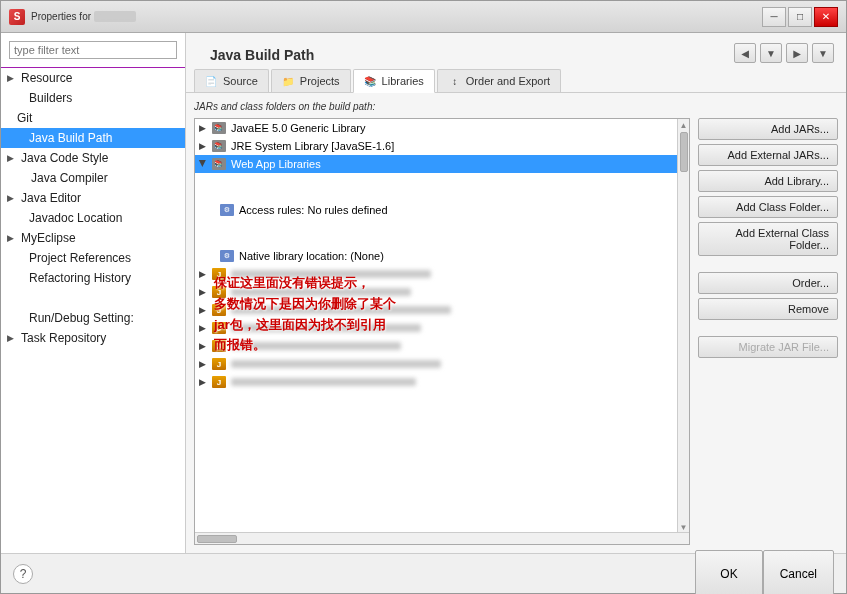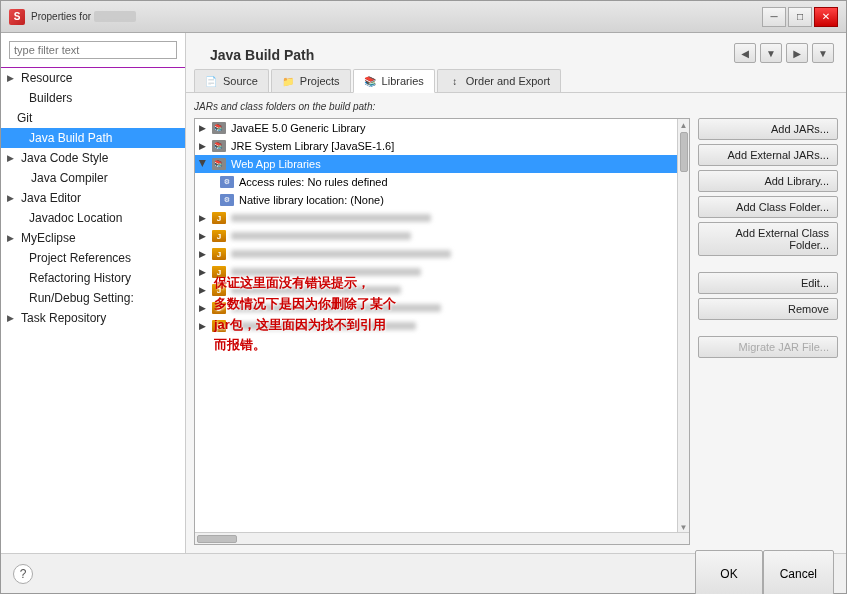--- a/index.html
+++ b/index.html
@@ -203,20 +203,21 @@
       font-size: 11px;
       cursor: pointer;
       white-space: nowrap;
     }
     .jar-item.selected {
       background: #3399ff;
       color: white;
     }
     .jar-sub {
       padding-left: 24px;
+      margin-top: 28px;
     }
     .item-arrow {
       font-size: 9px;
       width: 8px;
       color: #444;
     }
     .item-icon {
       width: 16px;
       height: 14px;
       display: inline-flex;
@@ -433,21 +434,21 @@
       <div class="sidebar-item has-arrow">
         <span class="arrow">▶</span>
         <span>MyEclipse</span>
       </div>
       <div class="sidebar-item" style="padding-left:28px;">
         <span>Project References</span>
       </div>
       <div class="sidebar-item" style="padding-left:28px;">
         <span>Refactoring History</span>
       </div>
-      <div class="sidebar-item" style="padding-left:28px;">
+      <div class="sidebar-item" style="padding-left:28px;margin-top:20px;">
         <span>Run/Debug Setting:</span>
       </div>
       <div class="sidebar-item has-arrow">
         <span class="arrow">▶</span>
         <span>Task Repository</span>
       </div>
     </div>
 
     <div class="main-panel">
       <div style="display:flex;justify-content:space-between;align-items:center;padding:6px 12px 2px;">
@@ -594,21 +595,21 @@
             </div>
           </div>
 
           <div class="buttons-panel">
             <button class="action-btn">Add JARs...</button>
             <button class="action-btn">Add External JARs...</button>
             <button class="action-btn">Add Library...</button>
             <button class="action-btn">Add Class Folder...</button>
             <button class="action-btn">Add External Class Folder...</button>
             <div class="separator"></div>
-            <button class="action-btn">Edit...</button>
+            <button class="action-btn">Order...</button>
             <button class="action-btn">Remove</button>
             <div class="separator"></div>
             <button class="action-btn disabled" style="color:#aaa;">Migrate JAR File...</button>
           </div>
         </div>
       </div>
     </div>
   </div>
 
   <div class="bottom-bar">

